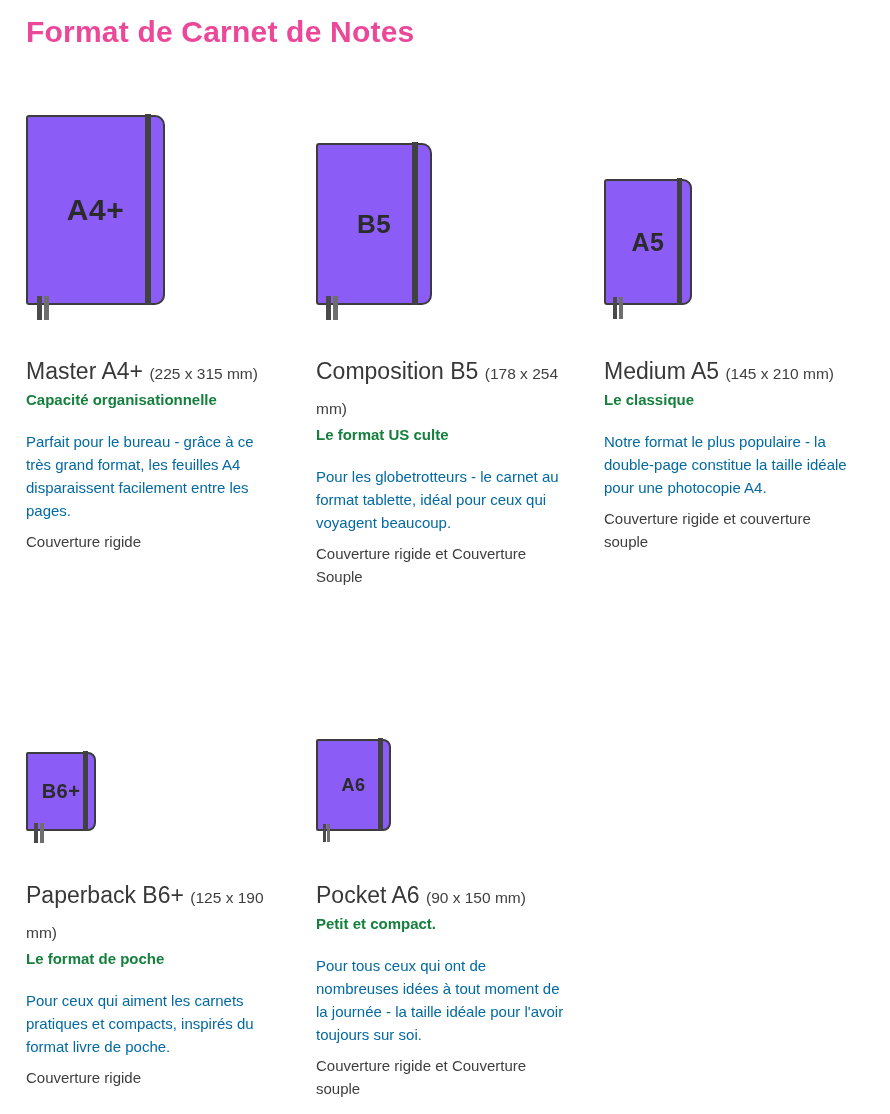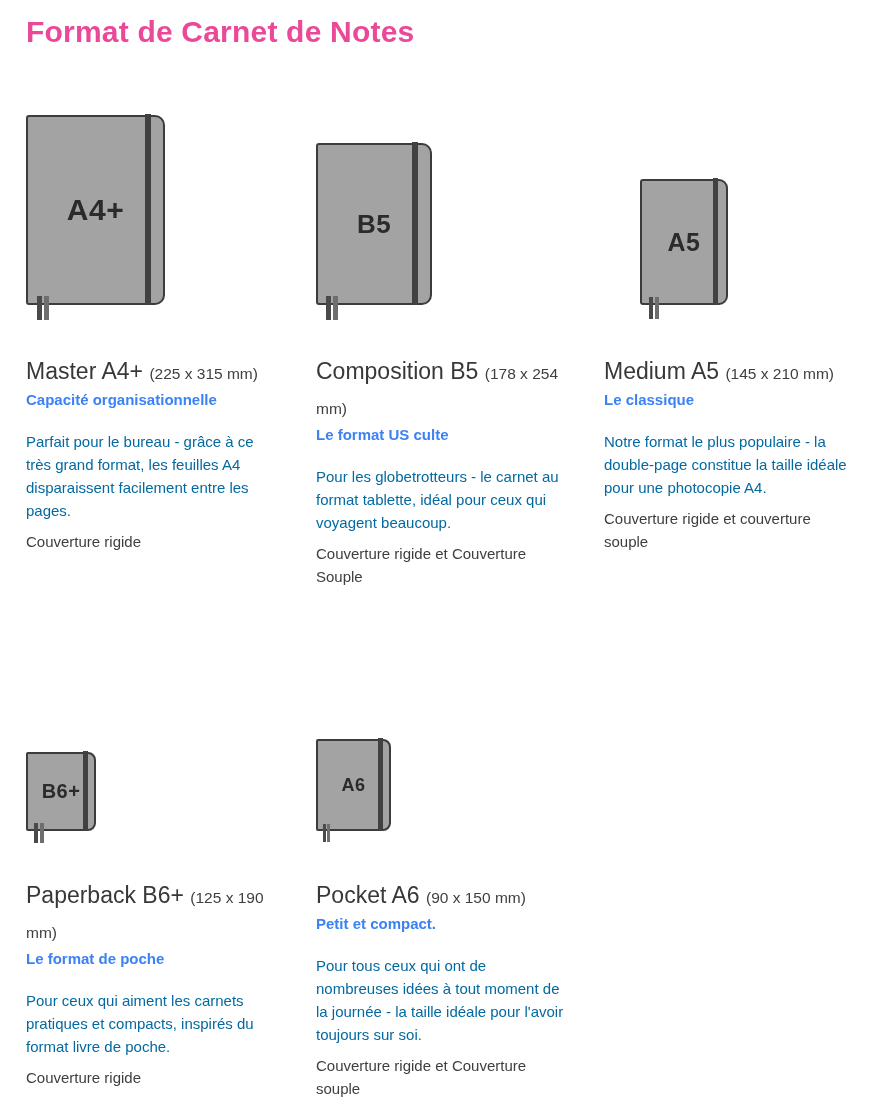--- a/index.html
+++ b/index.html
@@ -25,21 +25,21 @@
   }
   .card { width:255px; }
 
   
   .illus { display:flex; align-items:flex-end; }
   .row1 .illus { height:230px; }
   .row2 .illus { height:140px; }
 
   .notebook {
     position:relative;
-    background:#a3a3a3;
+    background:#8b5cf6;
     border:2px solid #3c3c3c;
     display:flex; align-items:center; justify-content:center;
   }
   .row1 .notebook { margin-bottom:17px; }
   .row2 .notebook { margin-bottom:15px; }
 
   .nb-label { font-weight:700; color:#2b2b2b; letter-spacing:0.5px; }
 
   .band { position:absolute; top:-3px; bottom:-2px; background:#414141; }
   .ribbon { position:absolute; }
@@ -52,21 +52,21 @@
   .nb0 .band { right:12px; width:6px; }
   .nb0 .ribbon { width:5px; height:24px; bottom:-17px; }
   .nb0 .r1 { left:9px; } .nb0 .r2 { left:16px; }
 
   .nb1 { width:116px; height:162px; border-radius:3px 10px 10px 3px; }
   .nb1 .nb-label { font-size:26px; }
   .nb1 .band { right:12px; width:6px; }
   .nb1 .ribbon { width:5px; height:24px; bottom:-17px; }
   .nb1 .r1 { left:8px; } .nb1 .r2 { left:15px; }
 
-  .nb2 { width:88px; height:126px; border-radius:3px 9px 9px 3px;margin-left:36px; }
+  .nb2 { width:88px; height:126px; border-radius:3px 9px 9px 3px; }
   .nb2 .nb-label { font-size:25px; }
   .nb2 .band { right:8px; width:5px; }
   .nb2 .ribbon { width:4px; height:22px; bottom:-16px; }
   .nb2 .r1 { left:7px; } .nb2 .r2 { left:13px; }
 
   .nb3 { width:70px; height:79px; border-radius:2px 8px 8px 2px; }
   .nb3 .nb-label { font-size:20px; }
   .nb3 .band { right:6px; width:5px; }
   .nb3 .ribbon { width:4px; height:20px; bottom:-14px; }
   .nb3 .r1 { left:6px; } .nb3 .r2 { left:12px; }
@@ -80,21 +80,21 @@
   
   .card-title {
     margin:33px 0 0 0;
     font-size:23px; line-height:32px; font-weight:400;
     color:#383838;
   }
   .card-title .dims { font-size:15.5px; font-weight:400; color:#3f3f3f; }
   .tagline {
     margin:0;
     font-size:15px; line-height:19px; font-weight:700;
-    color:#3b82f6;
+    color:#15803d;
   }
   .desc { margin:21px 0 0 0; font-size:15px; line-height:23px; color:#0369a1; }
   .cover { margin:8px 0 0 0; font-size:15px; line-height:23px; color:#3e3e3e; }
 </style>
 </head>
 <body>
 
 <div class="page">
   <h1 class="page-title">Format de Carnet de Notes</h1>
 

